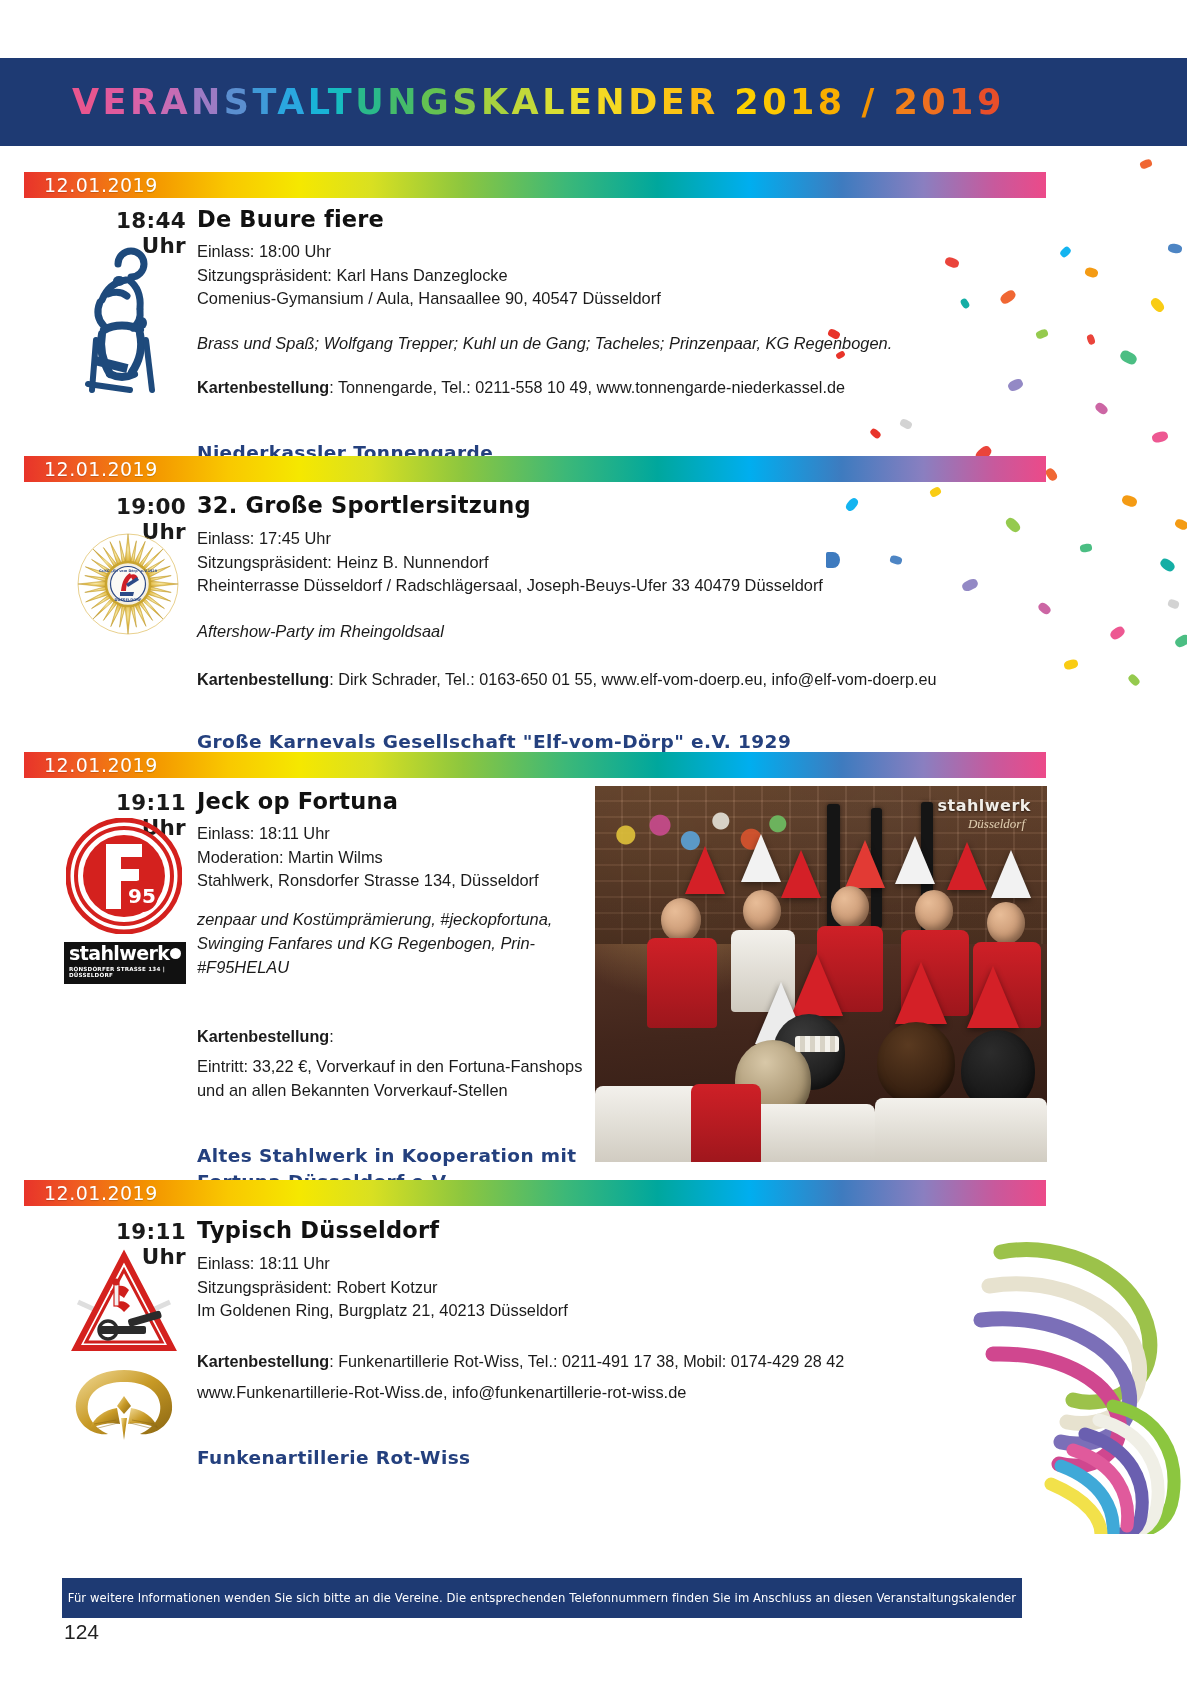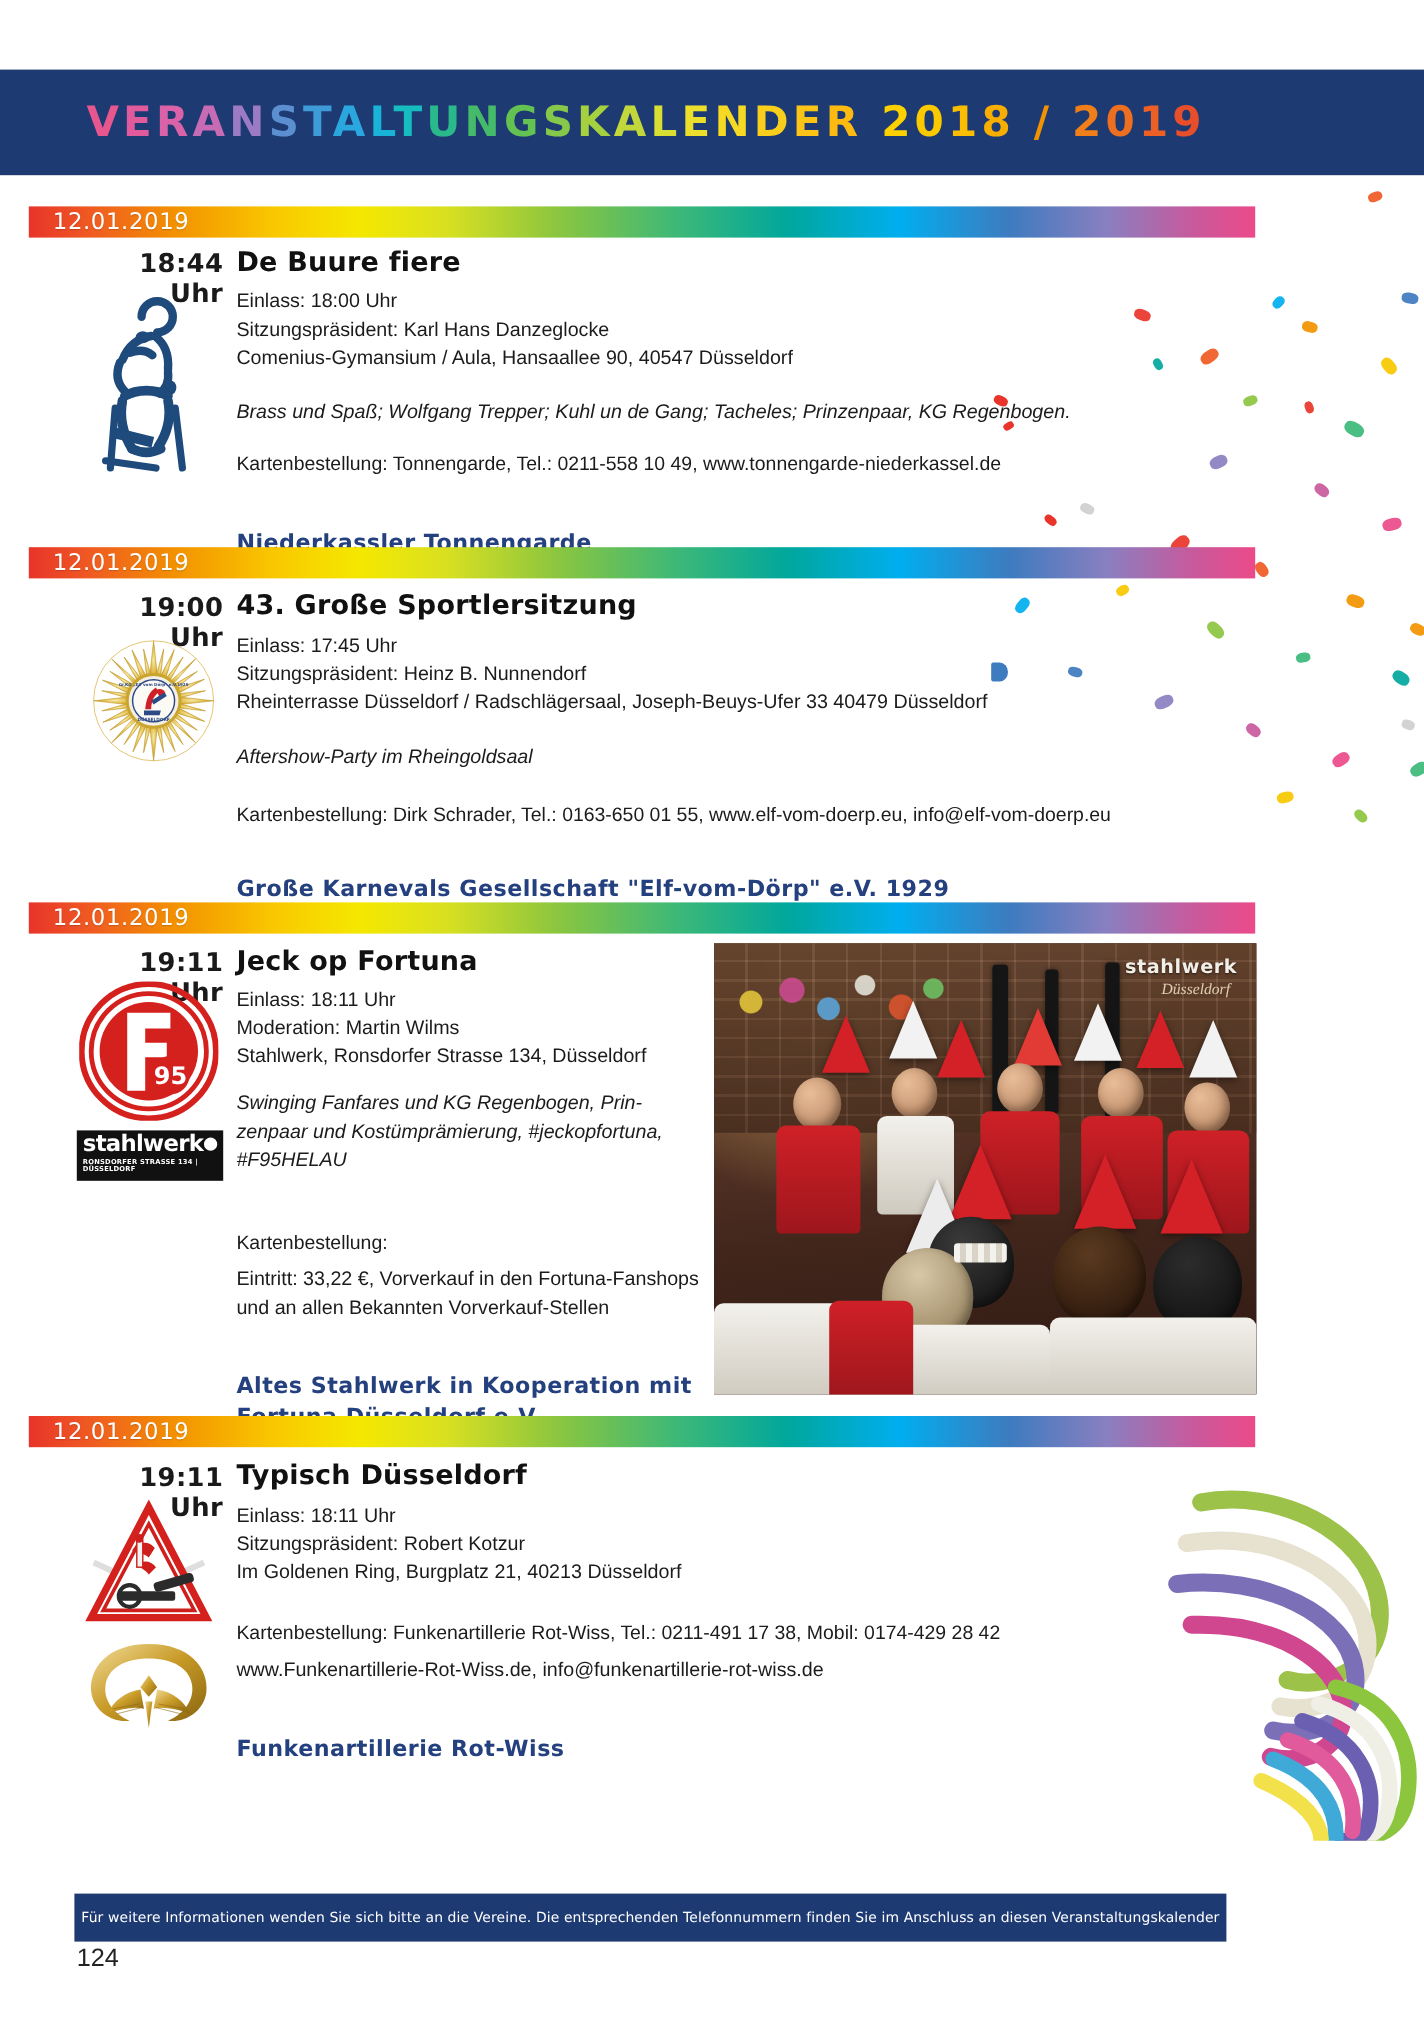--- a/index.html
+++ b/index.html
@@ -84,21 +84,21 @@
     font-style: italic;
     color: #1b1b1b;
     line-height: 1.45;
   }
   .ev-order {
     position: absolute; left: 197px;
     font-size: 16.2px;
     color: #1b1b1b;
     white-space: nowrap;
   }
-  .ev-order b { font-weight: 400; }
+  .ev-order b { font-weight: 700; }
   .ev-org {
     position: absolute; left: 197px;
     font-family: "DejaVu Sans", sans-serif;
     font-weight: 700;
     font-size: 18.5px;
     color: #24407e;
     letter-spacing: 0.4px;
     line-height: 1.35;
     white-space: nowrap;
     margin-top: 16px;
@@ -310,21 +310,21 @@
         <rect x="20" y="116" width="34" height="9" fill="#1e4a7c" transform="rotate(14 37 120)"></rect>
       </svg>
     </div>
   </div>
 
   <div class="date-bar" style="top:456px">
     <div class="date-text">12.01.2019</div>
   </div>
   <div class="event">
     <div class="time" style="top:494px">19:00 Uhr</div>
-    <div class="ev-title" style="top:492px">43. Große Sportlersitzung</div>
+    <div class="ev-title" style="top:492px">32. Große Sportlersitzung</div>
     <div class="ev-line" style="top:527px">Einlass: 17:45 Uhr</div>
     <div class="ev-line" style="top:551px">Sitzungspräsident: Heinz B. Nunnendorf</div>
     <div class="ev-line" style="top:574px">Rheinterrasse Düsseldorf / Radschlägersaal, Joseph-Beuys-Ufer 33 40479 Düsseldorf</div>
     <div class="ev-ital" style="top:620px">Aftershow-Party im Rheingoldsaal</div>
     <div class="ev-order" style="top:670px">
       <b>Kartenbestellung</b><span>: Dirk Schrader, Tel.: 0163-650 01 55, www.elf-vom-doerp.eu, info@elf-vom-doerp.eu</span>
     </div>
     <div class="ev-org" style="top:714px">Große Karnevals Gesellschaft "Elf-vom-Dörp" e.V. 1929</div>
 
     <div class="logo" style="left:74px; top:530px; width:108px; height:108px;">
@@ -394,22 +394,22 @@
     <div class="date-text">12.01.2019</div>
   </div>
   <div class="event">
     <div class="time" style="top:790px">19:11 Uhr</div>
     <div class="ev-title" style="top:788px">Jeck op Fortuna</div>
     <div class="ev-line" style="top:822px">Einlass: 18:11 Uhr</div>
     <div class="ev-line" style="top:846px">Moderation: Martin Wilms</div>
     <div class="ev-line" style="top:869px">Stahlwerk, Ronsdorfer Strasse 134, Düsseldorf</div>
 
     <div class="ev-ital" style="top:908px; width:382px; text-align:justify;">
+      <div>zenpaar und Kostümprämierung, #jeckopfortuna,</div>
       <div>Swinging Fanfares und KG Regenbogen, Prin-</div>
-      <div>zenpaar und Kostümprämierung, #jeckopfortuna,</div>
       <div>#F95HELAU</div>
     </div>
 
     <div class="ev-order" style="top:1027px">
       <b>Kartenbestellung</b><span>:</span>
     </div>
     <div class="ev-line" style="top:1055px">Eintritt: 33,22 €, Vorverkauf in den Fortuna-Fanshops</div>
     <div class="ev-line" style="top:1079px">und an allen Bekannten Vorverkauf-Stellen</div>
     <div class="ev-org" style="top:1128px">Altes Stahlwerk in Kooperation mit</div>
     <div class="ev-org" style="top:1154px">Fortuna Düsseldorf e.V.</div>

